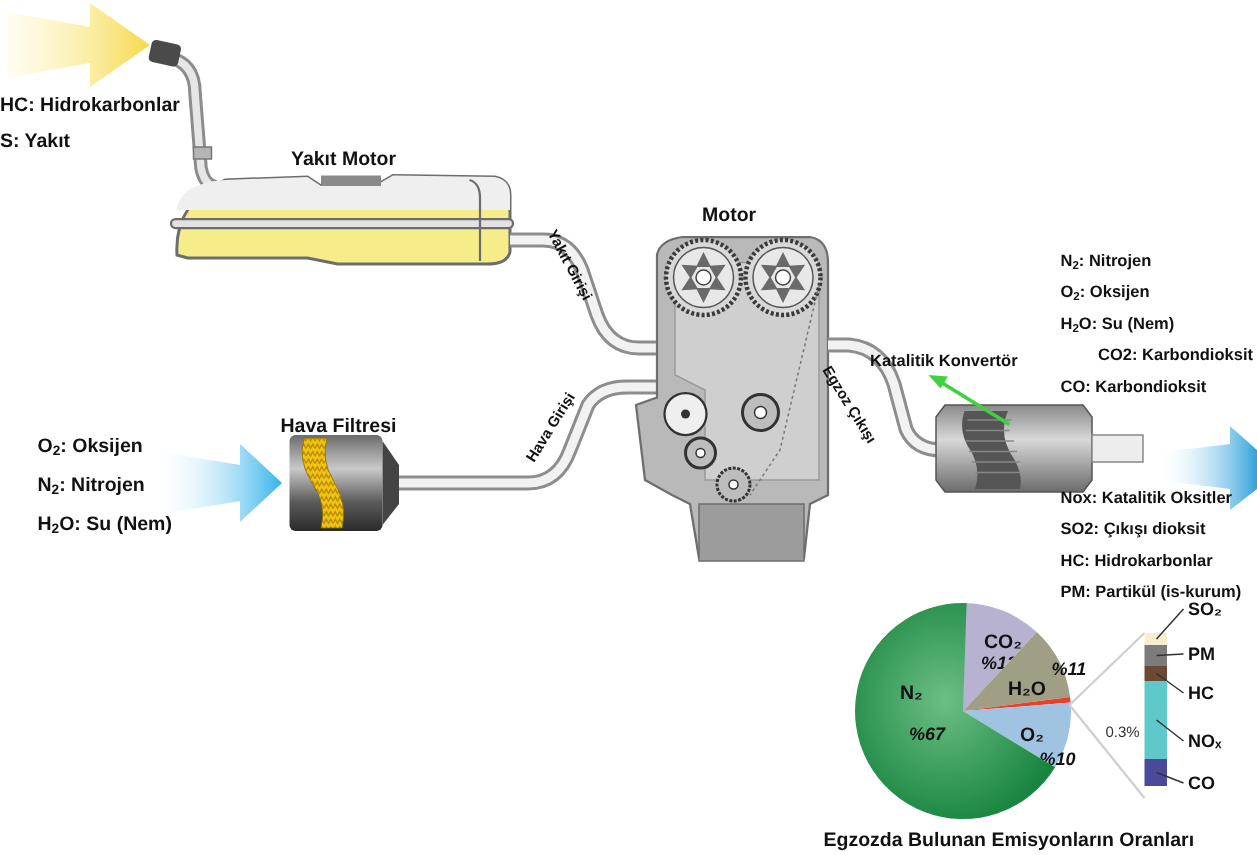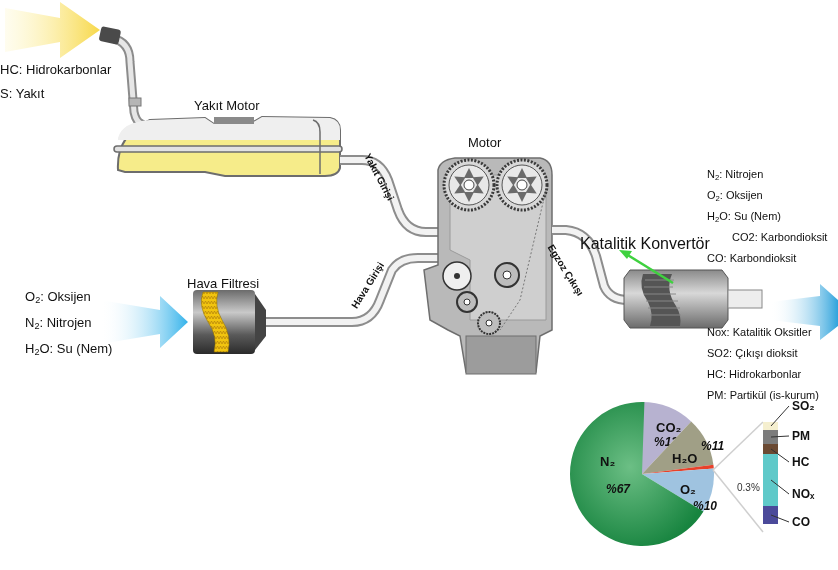--- a/index.html
+++ b/index.html
@@ -1,22 +1,22 @@
 <!DOCTYPE html>
 <html><head>
 <meta charset="utf-8">
 <style>
   html, body { margin:0; padding:0; background:#ffffff; }
   body { width:838px; height:570px; position:relative; overflow:hidden;
          font-family:"Liberation Sans", sans-serif; }
   #stage { position:absolute; left:0; top:0; width:838px; height:570px; }
-  .lbl { position:absolute; font-family:"Liberation Sans", sans-serif; font-weight:normal;
+  .lbl { position:absolute; font-family:"Liberation Sans", sans-serif; font-weight:bold;
          color:#111; white-space:nowrap; line-height:1; }
   .t13 { font-size:13px; }
-  .t12 { font-size:16px; }
+  .t12 { font-size:11px; }
   .t11 { font-size:11px; }
   .rot { transform-origin:left top; font-size:10px; font-weight:bold; }
   sub { font-size:70%; vertical-align:-2px; line-height:0; }
 </style>
 </head>
 <body>
 
 <div id="stage">
 <svg width="838" height="570" viewBox="0 0 838 570" xmlns="http://www.w3.org/2000/svg" style="position:absolute;left:0;top:0">
   <defs>
@@ -212,13 +212,14 @@
 <div class="lbl t11" style="left:707px;top:190px"><span>O</span><sub>2</sub>: <span>Oksijen</span></div>
 <div class="lbl t11" style="left:707px;top:211px"><span>H</span><sub>2</sub><span>O</span>: <span>Su (Nem)</span></div>
 <div class="lbl t11" style="left:732px;top:232px"><span>CO2</span>: <span>Karbondioksit</span></div>
 <div class="lbl t11" style="left:707px;top:253px"><span>CO</span>: <span>Karbondioksit</span></div>
 
 <div class="lbl t11" style="left:707px;top:327px"><span>Nox</span>: <span>Katalitik Oksitler</span></div>
 <div class="lbl t11" style="left:707px;top:348px"><span>SO2</span>: <span>Çıkışı dioksit</span></div>
 <div class="lbl t11" style="left:707px;top:369px"><span>HC</span>: <span>Hidrokarbonlar</span></div>
 <div class="lbl t11" style="left:707px;top:390px"><span>PM</span>: <span>Partikül (is-kurum)</span></div>
 
+<div class="lbl t13" style="left:549px;top:553px">Egzozda Bulunan Emisyonların Oranları</div>
 </div>
 
 </body></html>

